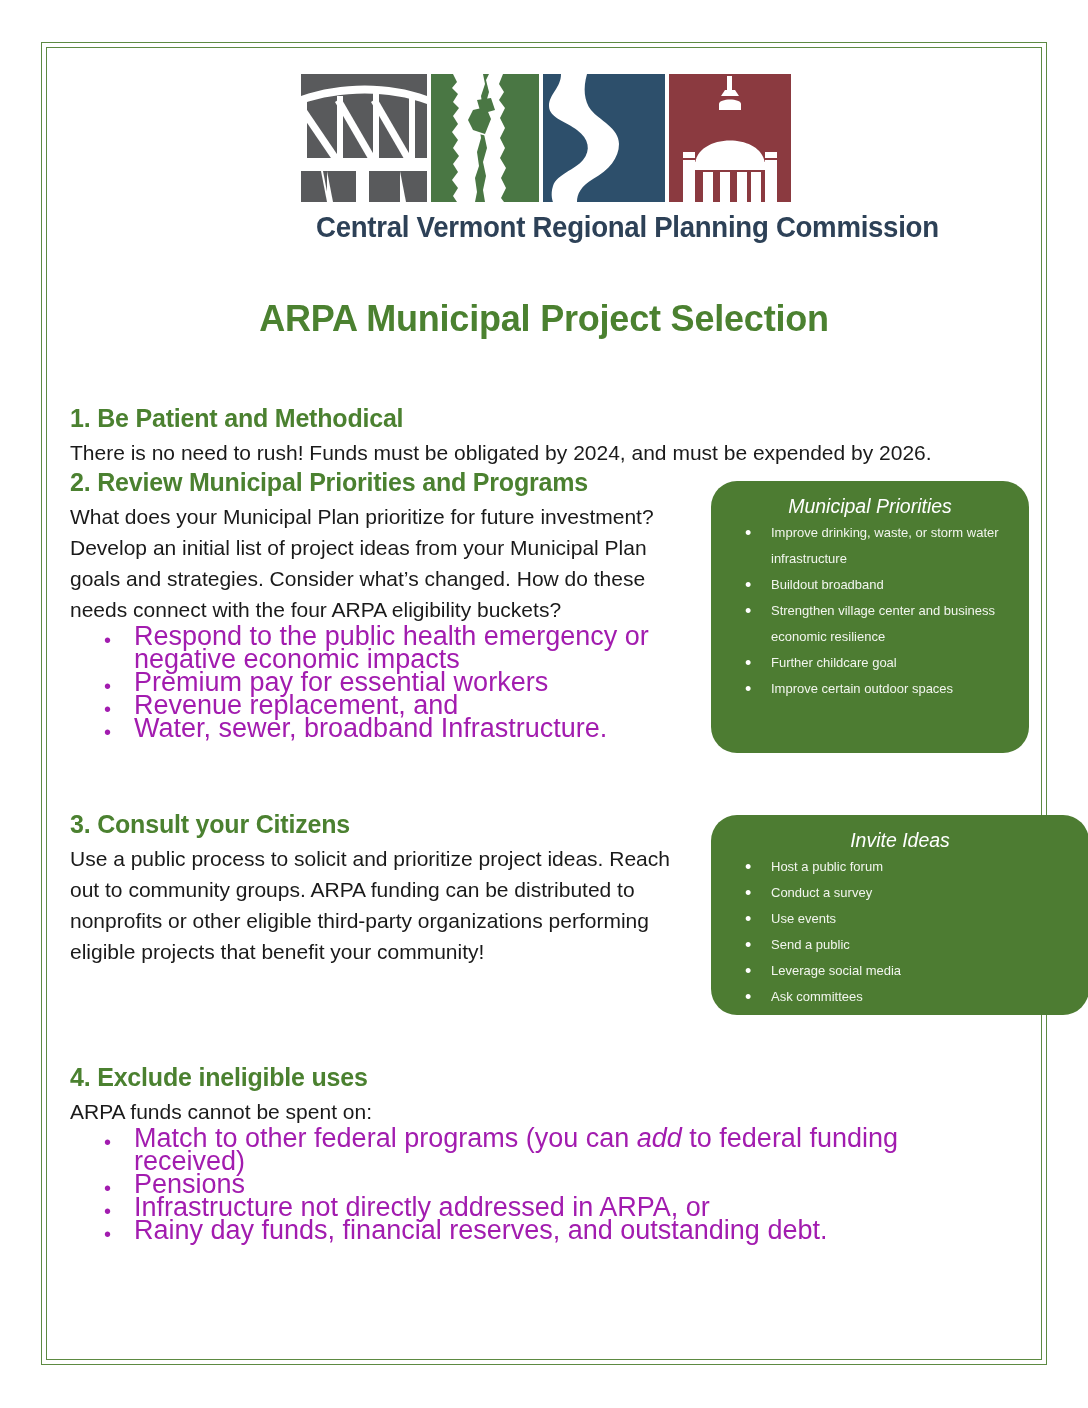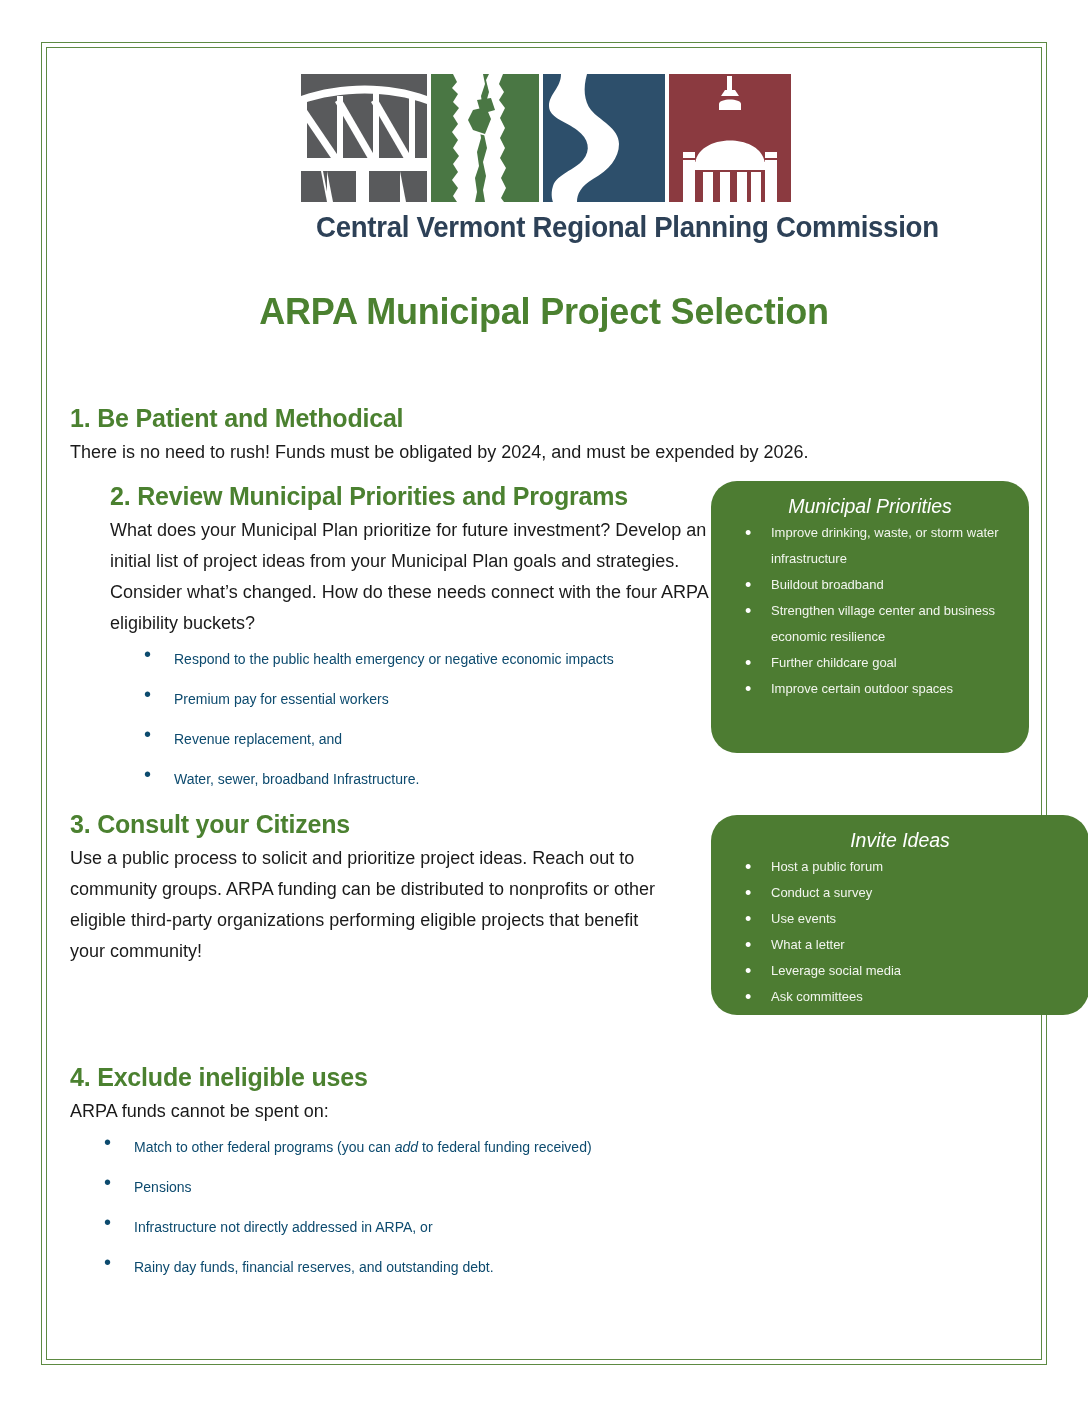--- a/index.html
+++ b/index.html
@@ -71,66 +71,66 @@
     letter-spacing: -0.3px;
     transform: scaleX(0.92);
     transform-origin: center;
     white-space: nowrap;
   }
 
   
   #doc-title {
     position: absolute;
     left: 0;
-    top: 291px;
+    top: 298px;
     width: 1088px;
     text-align: center;
     color: #4b8130;
     font-weight: bold;
     font-size: 36px;
     letter-spacing: -0.2px;
   }
 
   .section-heading {
     color: #4b8130;
     font-weight: bold;
     font-size: 25px;
     letter-spacing: -0.2px;
     margin: 0 0 4px 0;
   }
   .body-text {
     color: #1a1a1a;
-    font-size: 18px;
+    font-size: 21px;
     line-height: 31px;
     margin: 0;
   }
   ul.doc-list {
     list-style: none;
     margin: 0;
     padding: 0;
   }
   ul.doc-list > li {
     position: relative;
     padding-left: 64px;
-    color: #0c4a6e;
-    font-size: 14px;
-    line-height: 40px;
+    color: #a21caf;
+    font-size: 27px;
+    line-height: 23px;
   }
   ul.doc-list > li::before {
     content: "\2022";
     position: absolute;
     left: 34px;
     top: 0;
     font-size: 20px;
     line-height: 31px;
   }
 
   
   #section-1 { position: absolute; left: 70px; top: 372px; width: 900px; margin-top: 32px; }
-  #section-2 { position: absolute; left: 70px; top: 482px; width: 600px; margin-left: 40px; }
+  #section-2 { position: absolute; left: 70px; top: 468px; width: 600px; }
   #section-3 { position: absolute; left: 70px; top: 810px; width: 600px; }
   #section-4 { position: absolute; left: 70px; top: 1063px; width: 900px; }
 
   
   .callout-box {
     position: absolute;
     background: #4d7c32;
     border-radius: 26px;
     color: #ffffff;
     padding: 12px 14px 14px 14px;
@@ -302,19 +302,19 @@
       <li>Improve certain outdoor spaces</li>
     </ul>
   </div>
 
   <div class="callout-box" id="callout-invite">
     <div class="callout-title">Invite Ideas</div>
     <ul class="callout-list">
       <li>Host a public forum</li>
       <li>Conduct a survey</li>
       <li>Use events</li>
-      <li>What a letter</li>
+      <li>Send a public</li>
       <li>Leverage social media</li>
       <li>Ask committees</li>
     </ul>
   </div>
 
 </div>
 
 </body></html>

